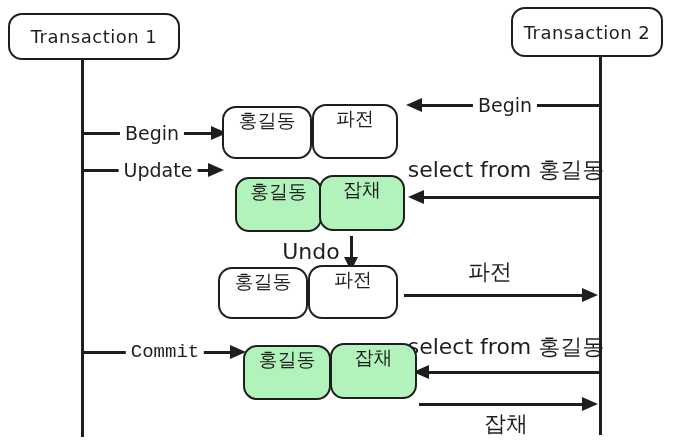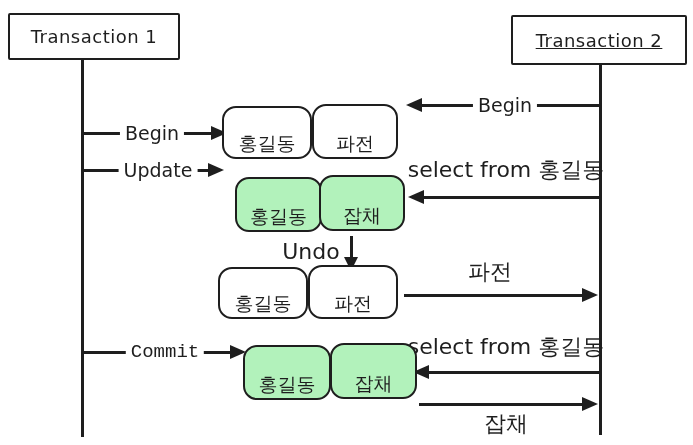--- a/index.html
+++ b/index.html
@@ -17,21 +17,21 @@
   .canvas {
     position: relative;
     width: 693px;
     height: 445px;
     background: var(--white);
     overflow: hidden;
   }
   .actor-box {
     position: absolute;
     border: 2.5px solid var(--ink);
-    border-radius: 2px;
+    border-radius: 14px;
     background: var(--white);
     display: flex;
     align-items: center;
     justify-content: center;
     font-size: 18px;
     letter-spacing: 0.5px;
     z-index: 3;
   }
   .lifeline {
     position: absolute;
@@ -89,36 +89,36 @@
     white-space: nowrap;
     z-index: 2;
     line-height: 1.1;
   }
   .record {
     position: absolute;
     border: 2.5px solid var(--ink);
     border-radius: 14px;
     background: var(--white);
     display: flex;
-    align-items: flex-end;
+    align-items: flex-start;
     justify-content: center;
     font-size: 19px;
     z-index: 3;
   }
   .record.green { background: var(--green); }
 </style>
 </head>
 <body>
 
 <div class="canvas">
 
   <div class="actor-box" style="left:8px; top:13px; width:172px; height:47px;">
     <span>Transaction 1</span>
   </div>
-  <div class="actor-box" style="left:511px; top:15px; width:176px; height:50px;text-decoration:underline;">
+  <div class="actor-box" style="left:511px; top:7px; width:152px; height:50px;">
     <span>Transaction 2</span>
   </div>
 
   <div class="lifeline" style="left:81px; top:59px; height:378px;"></div>
   <div class="lifeline" style="left:599px; top:56px; height:379px;"></div>
 
   <div class="hline" style="left:412px; top:104px; width:188px;"></div>
   <div class="ah-l" style="left:406px; top:98px;"></div>
   <div class="line-label" style="left:505px; top:105px;">Begin</div>
 

